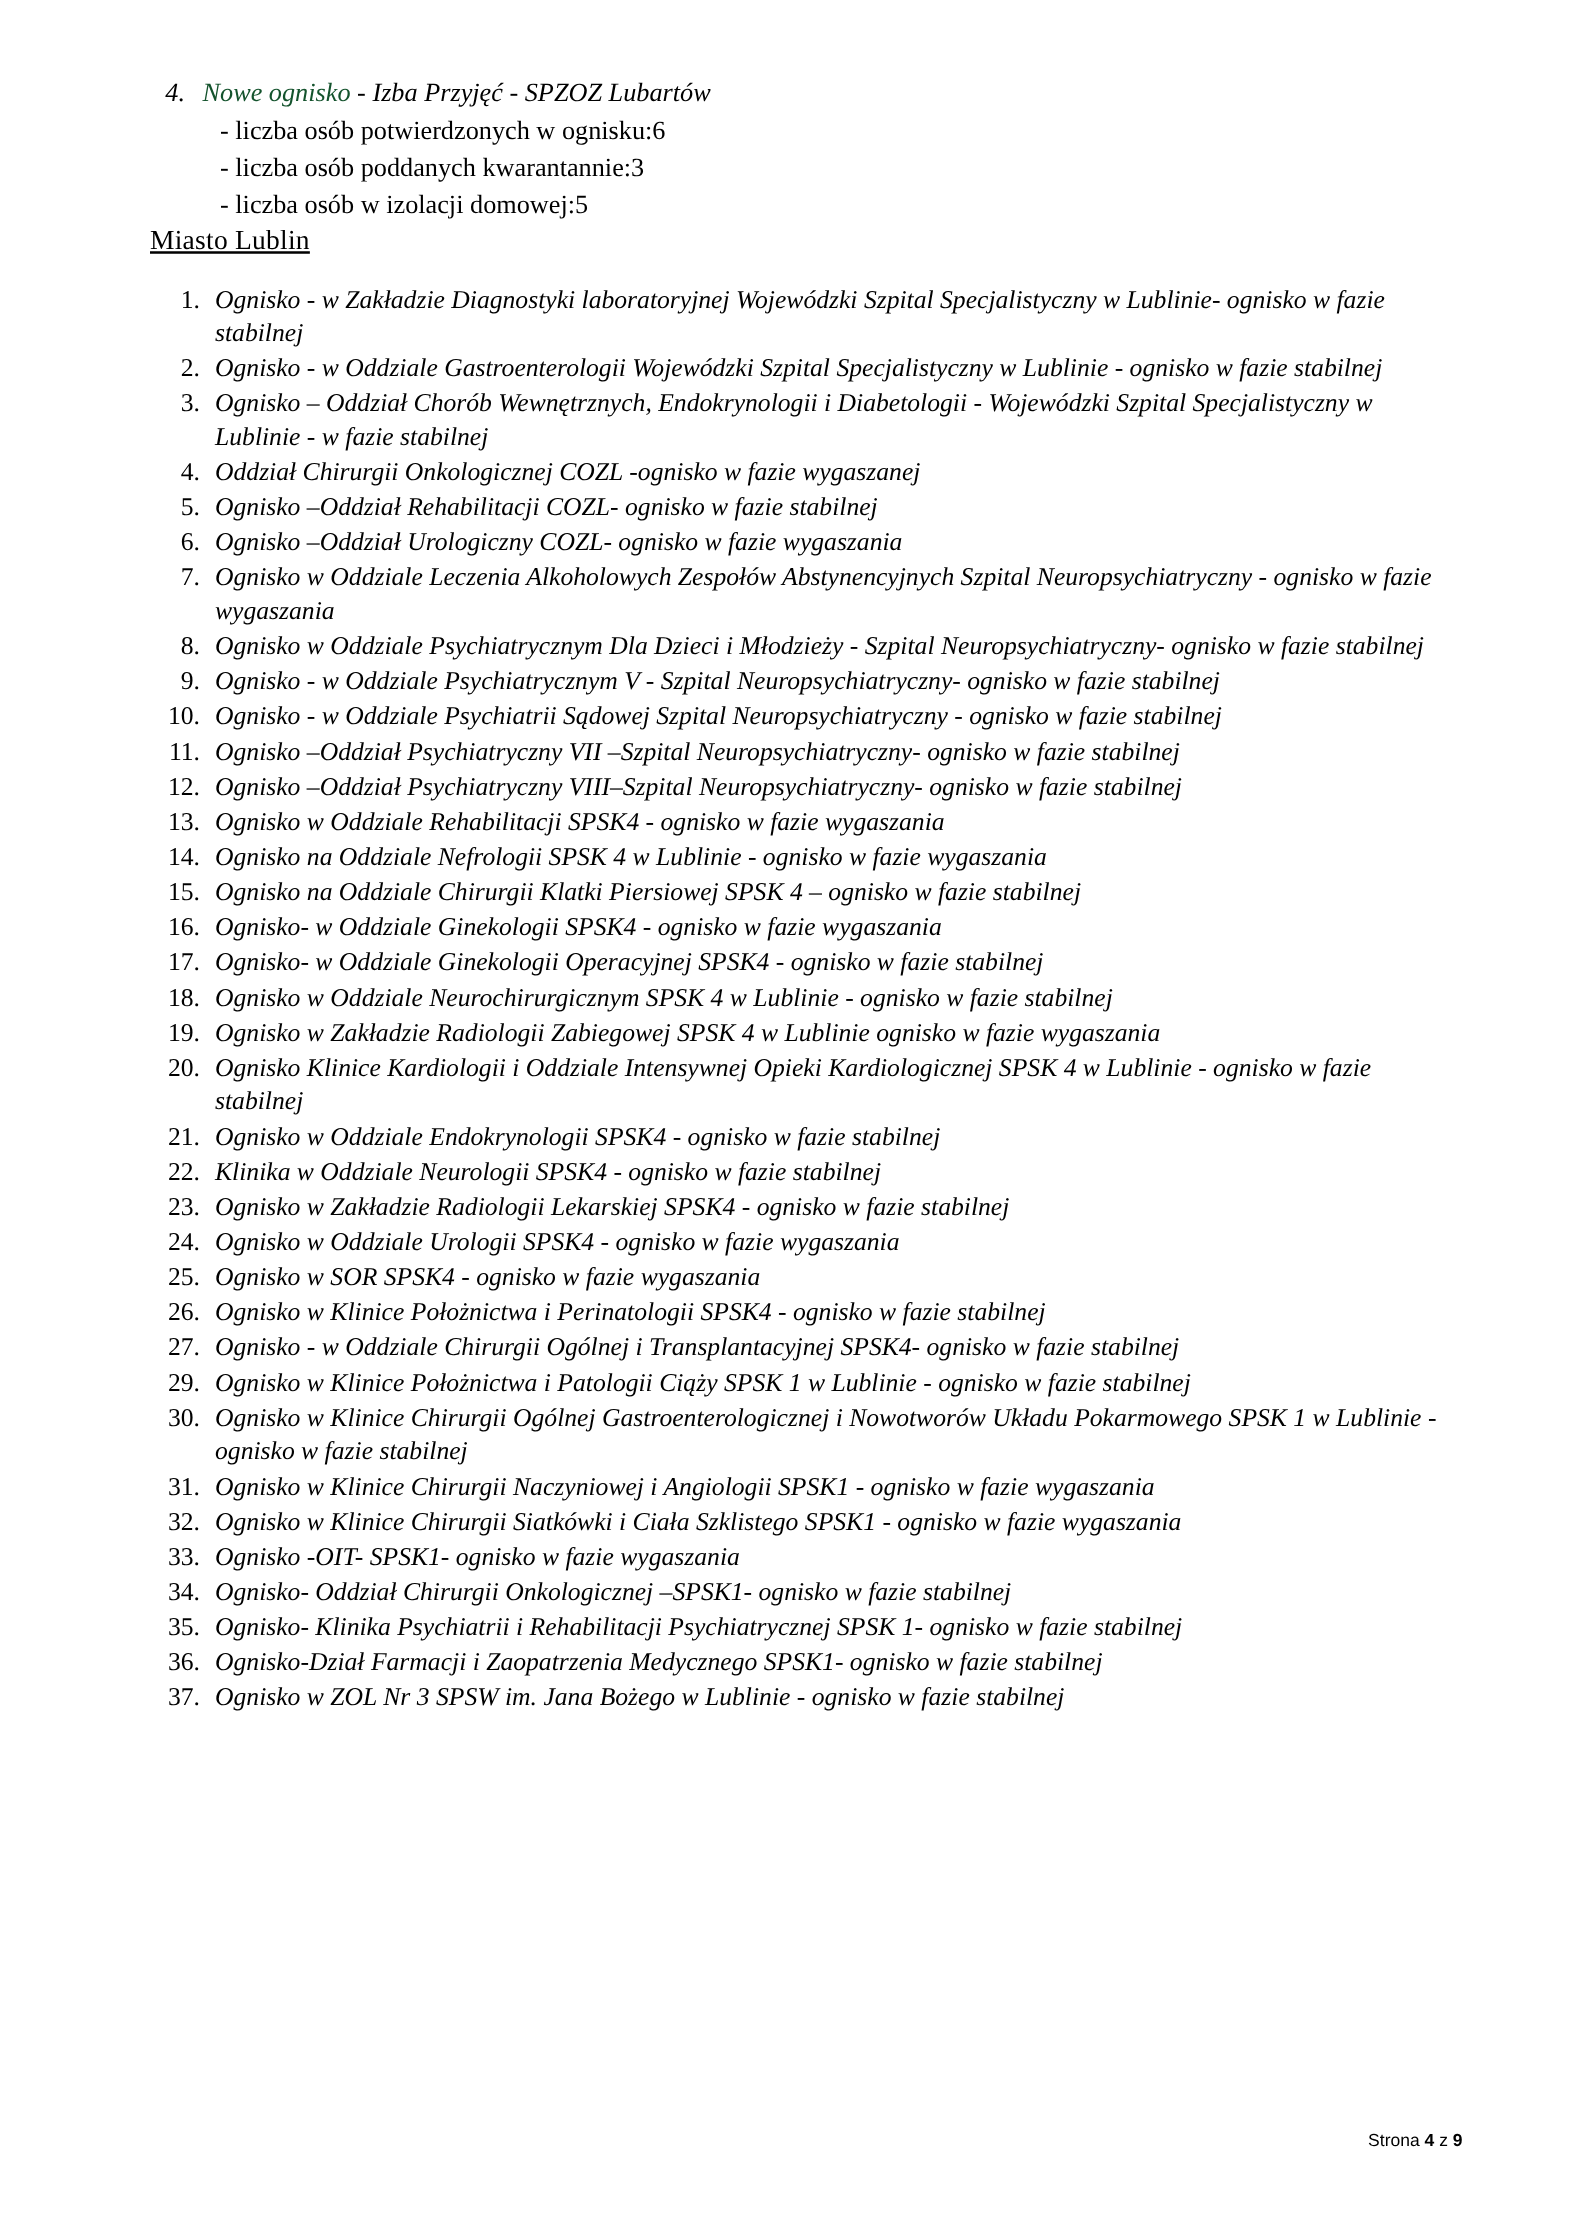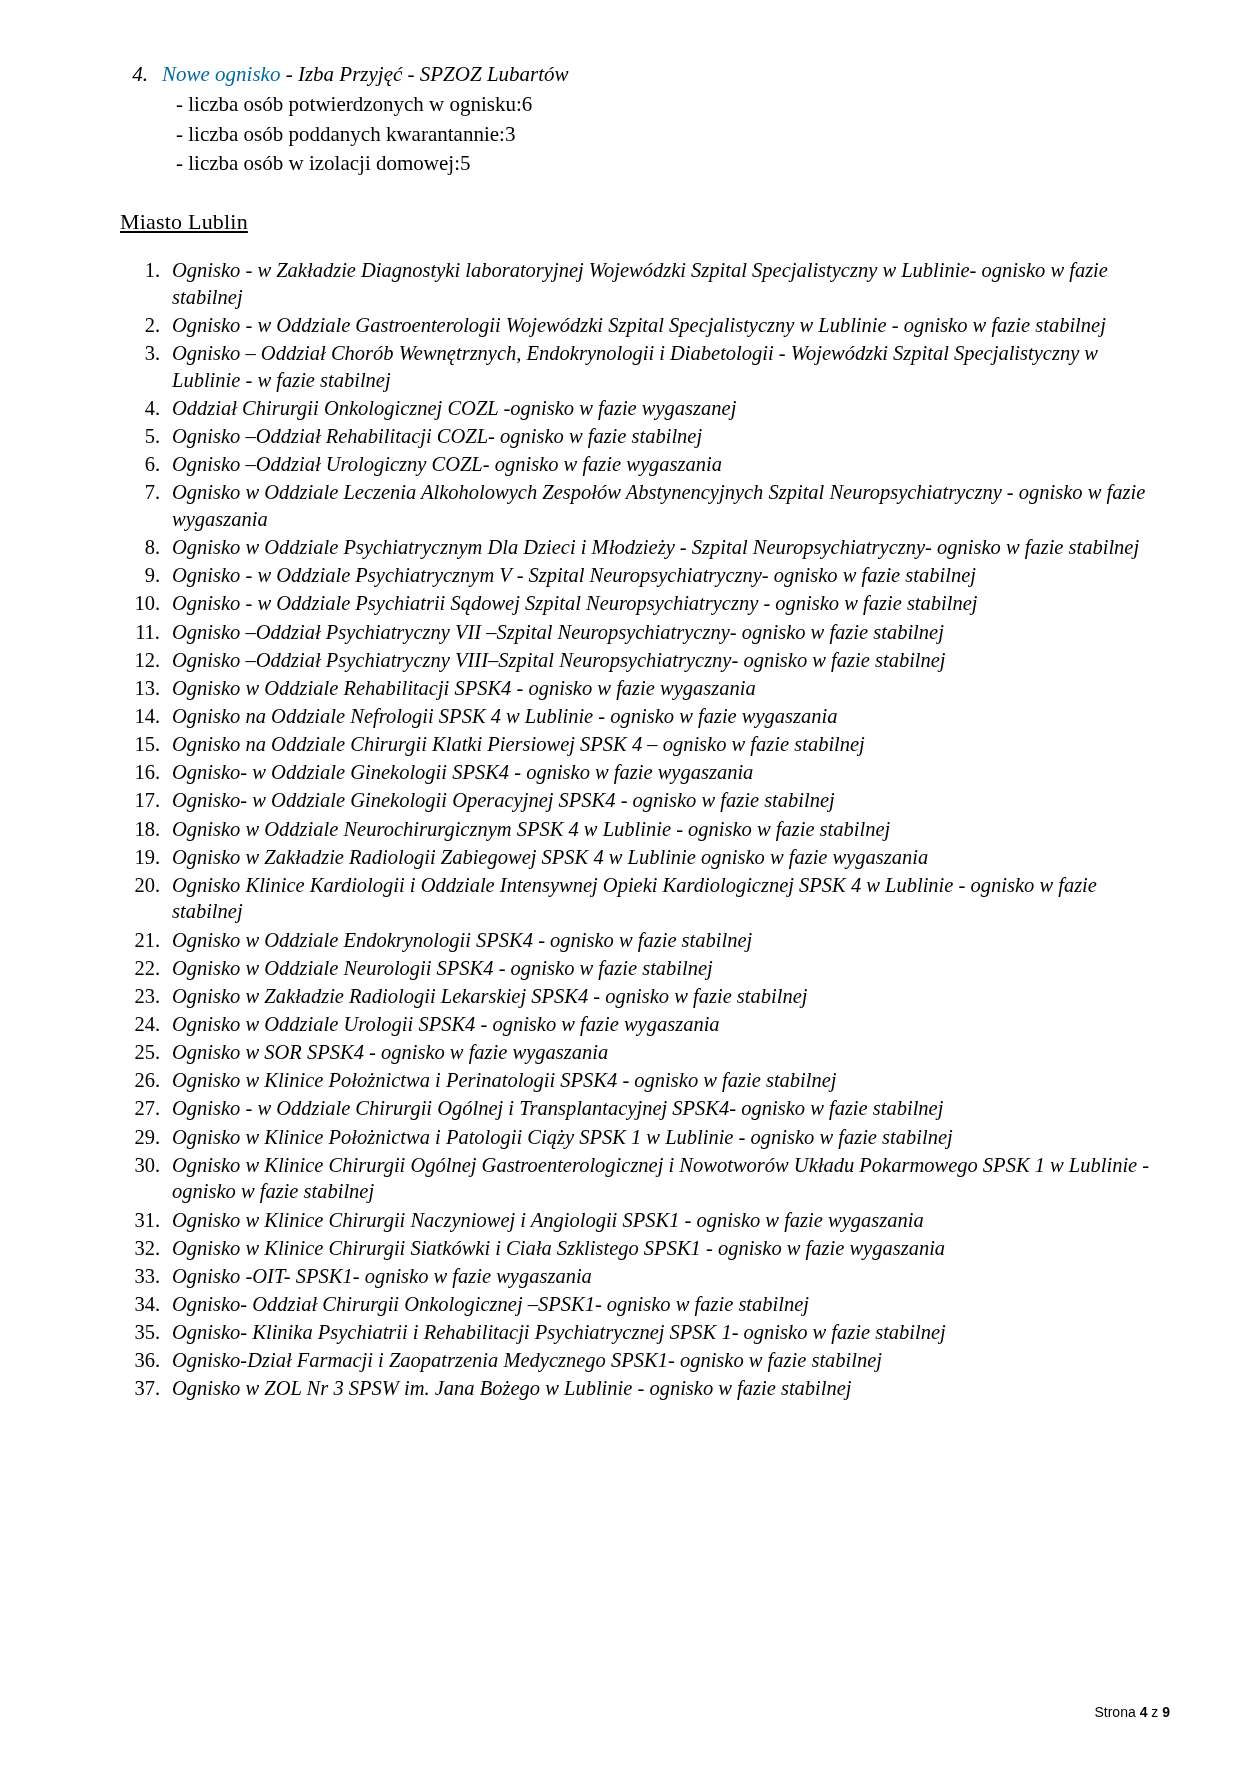--- a/index.html
+++ b/index.html
@@ -38,36 +38,35 @@
     text-align: right;
     padding-right: 14px;
     font-style: italic;
     font-size: 21px;
     box-sizing: border-box;
   }
   .top-item .body {
     flex: 1;
   }
   .hl-red {
-    color: #0369a1;
+    color: #14532d;
     font-style: italic;
   }
   .it {
     font-style: italic;
     text-align: right;
   }
   .top-sub {
     padding-left: 56px;
     font-size: 21px;
     line-height: 1.42;
   }
 
   
   .section-heading {
-    margin-top: 30px;
     margin-bottom: 22px;
     padding-left: 0px;
     font-size: 22px;
     text-decoration: underline;
     letter-spacing: 0.2px;
   }
 
   
   .main-list {
     list-style: none;
@@ -205,21 +204,21 @@
     <li>
         <span class="num">20.</span>
         <span class="txt">Ognisko Klinice Kardiologii i  Oddziale Intensywnej Opieki Kardiologicznej SPSK 4 w Lublinie - ognisko w fazie stabilnej</span>
       </li>
     <li>
         <span class="num">21.</span>
         <span class="txt">Ognisko w Oddziale Endokrynologii SPSK4 - ognisko w fazie stabilnej</span>
       </li>
     <li>
         <span class="num">22.</span>
-        <span class="txt">Ognisko w Oddziale Neurologii SPSK4 - ognisko w fazie stabilnej</span>
+        <span class="txt">Klinika w Oddziale Neurologii SPSK4 - ognisko w fazie stabilnej</span>
       </li>
     <li>
         <span class="num">23.</span>
         <span class="txt">Ognisko w  Zakładzie Radiologii Lekarskiej SPSK4 - ognisko w fazie stabilnej</span>
       </li>
     <li>
         <span class="num">24.</span>
         <span class="txt">Ognisko w  Oddziale Urologii SPSK4 - ognisko w fazie wygaszania</span>
       </li>
     <li>

